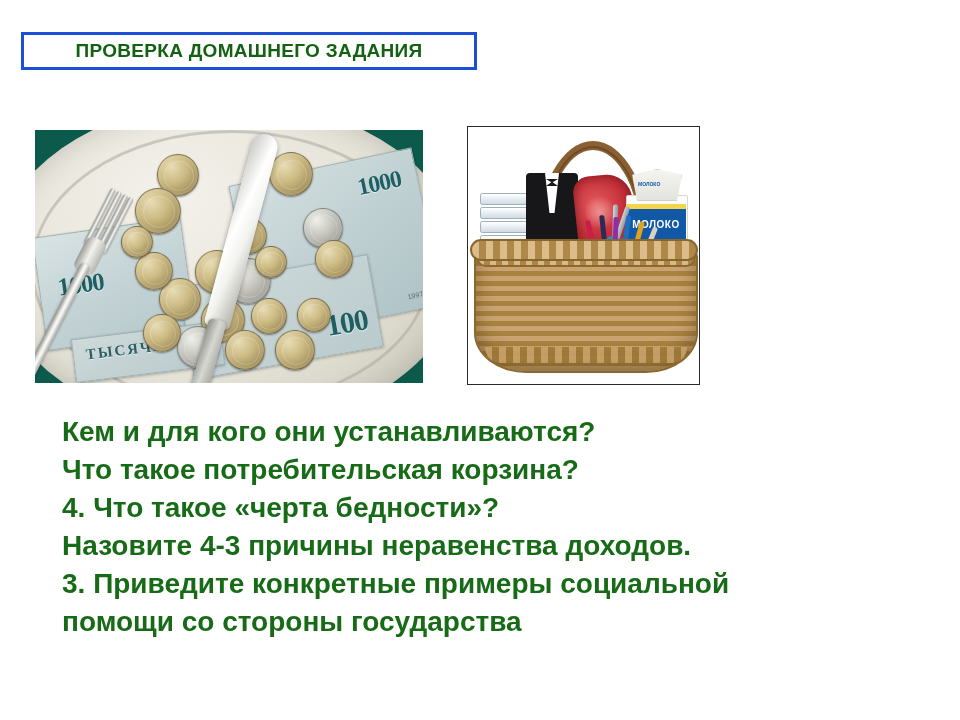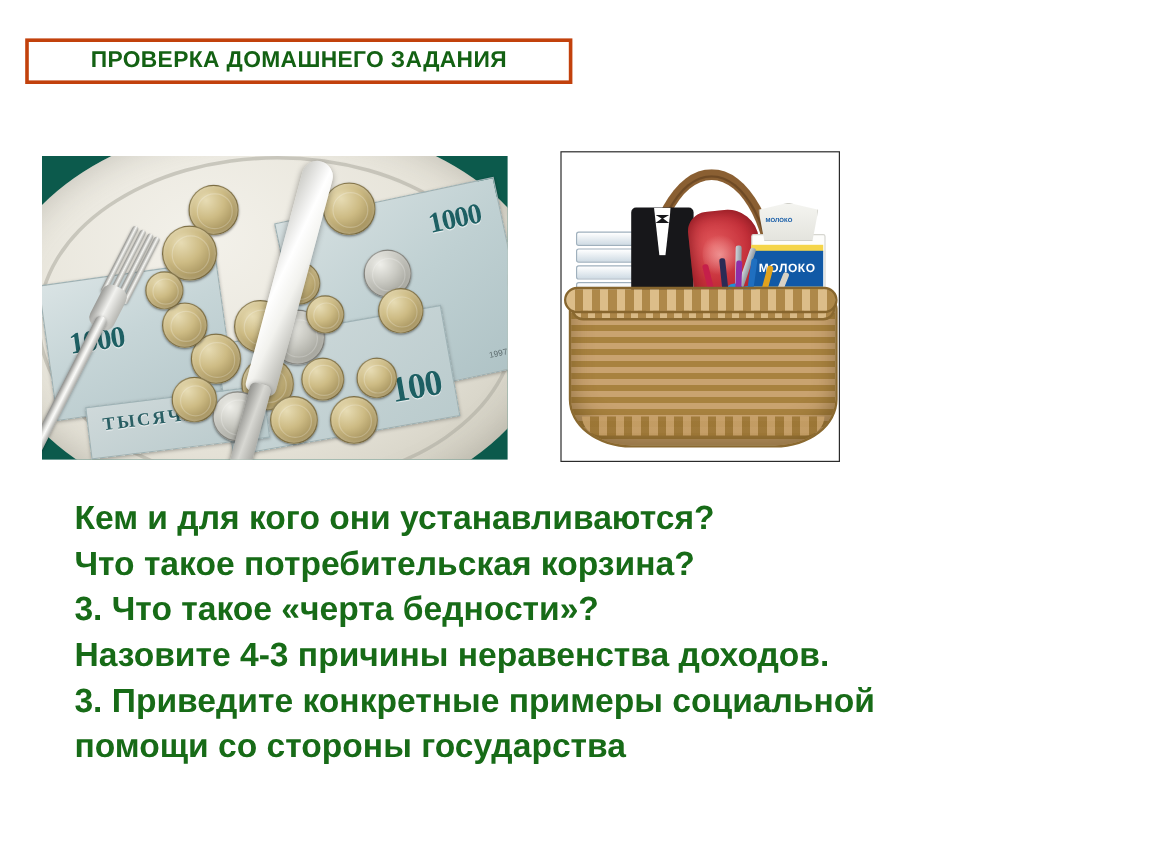--- a/index.html
+++ b/index.html
@@ -17,21 +17,21 @@
     background: #ffffff;
   }
 
   
   .title-box {
     position: absolute;
     left: 21px;
     top: 32px;
     width: 456px;
     height: 38px;
-    border: 3px solid #c2410c;
+    border: 3px solid #1d4ed8;
     background: #ffffff;
     box-sizing: border-box;
     display: flex;
     align-items: center;
     justify-content: center;
   }
   .title-text {
     color: #136113;
     font-size: 19px;
     font-weight: bold;
@@ -573,17 +573,17 @@
 
   <div class="bk-cup"></div>
 
   <div class="bk-body"></div>
   <div class="bk-rim"></div>
 </div>
 
 <div class="questions">
   <div class="q-line">Кем и для кого они устанавливаются?</div>
   <div class="q-line">Что такое потребительская корзина?</div>
-  <div class="q-line">3. Что такое «черта бедности»?</div>
+  <div class="q-line">4. Что такое «черта бедности»?</div>
   <div class="q-line">Назовите 4-3 причины неравенства доходов.</div>
   <div class="q-line">3. Приведите конкретные примеры социальной</div>
   <div class="q-line">помощи со стороны государства</div>
 </div>
 
 </body></html>

